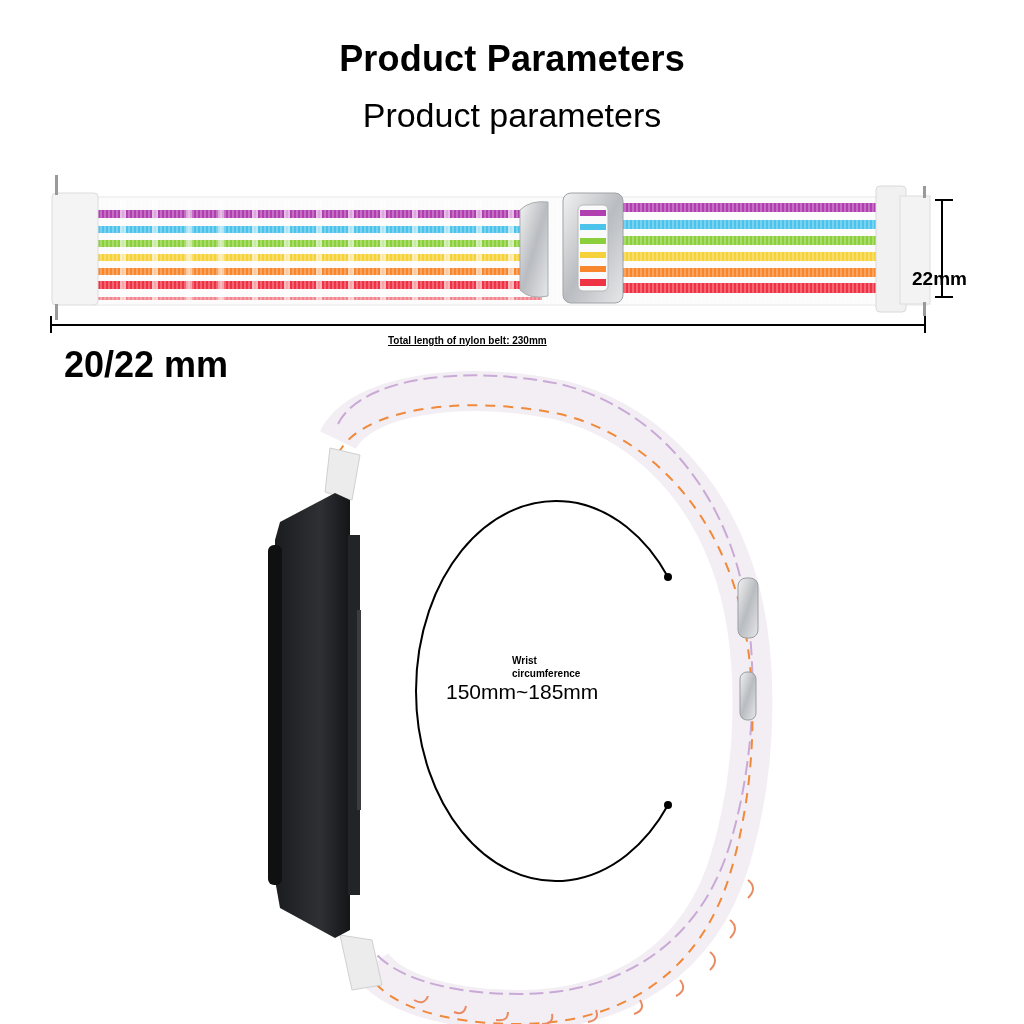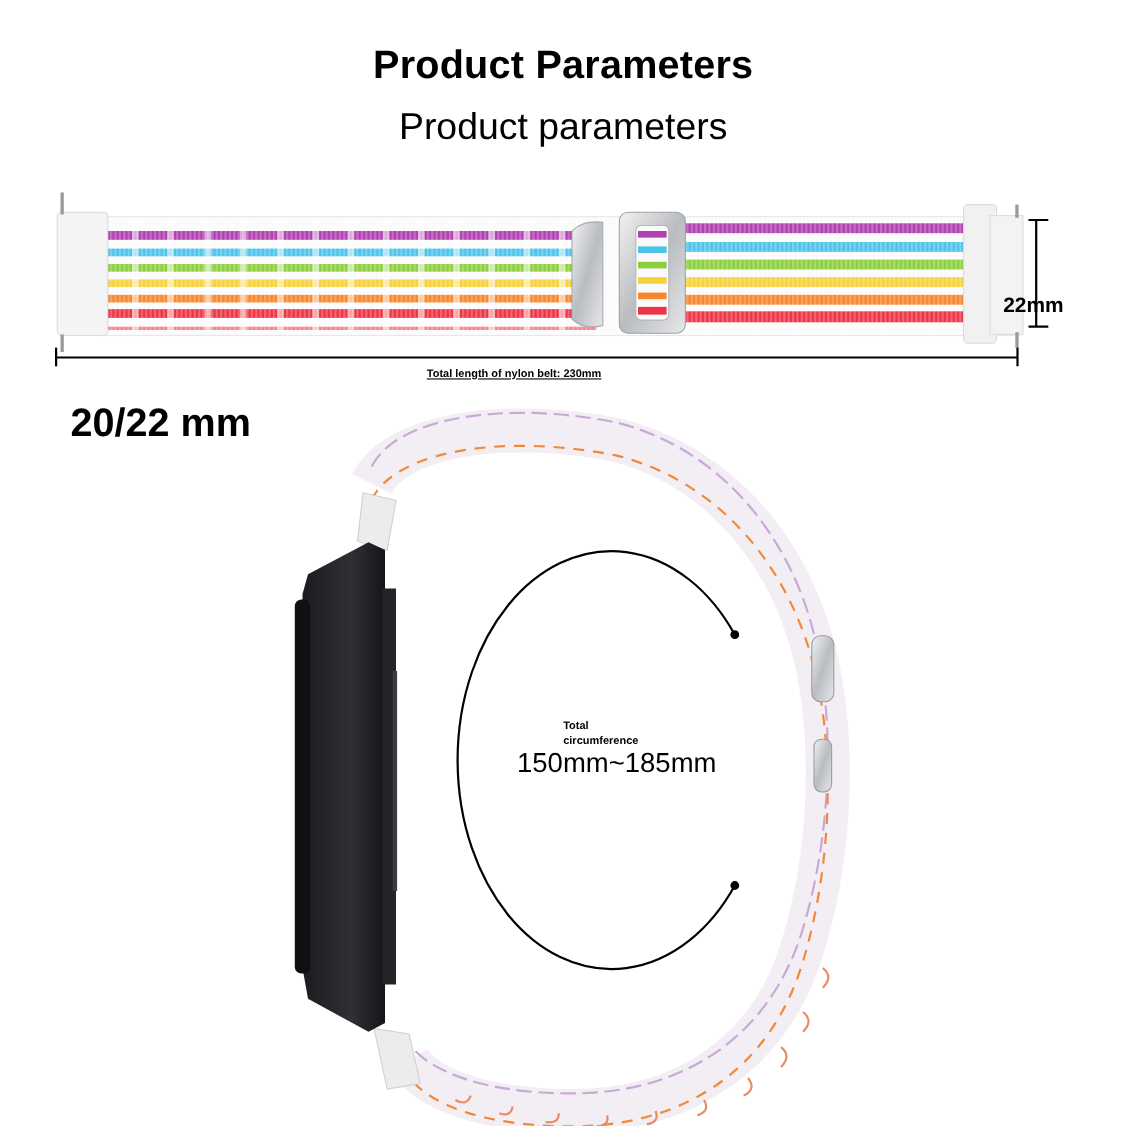--- a/index.html
+++ b/index.html
@@ -1,24 +1,24 @@
 <!DOCTYPE html>
 <html><head>
 <meta charset="utf-8">
 <style>
   html, body { margin: 0; padding: 0; background: #ffffff; }
   body { width: 1024px; height: 1024px; position: relative; overflow: hidden; font-family: "Liberation Sans", sans-serif; color: #000; }
   .abs { position: absolute; }
   .title { left: 0; width: 1024px; top: 38px; text-align: center; font-weight: bold; font-size: 36px; letter-spacing: 0.2px; }
   .subtitle { left: 0; width: 1024px; top: 96px; text-align: center; font-size: 34px; }
-  .width-label { left: 64px; top: 363px; font-weight: bold; font-size: 36px; }
+  .width-label { left: 64px; top: 344px; font-weight: bold; font-size: 36px; }
   .height-label { left: 912px; top: 237px; font-weight: bold; font-size: 19px; margin-top: 31px; }
   .length-label { left: 388px; top: 335px; font-weight: bold; font-size: 10px; text-decoration: underline; }
   .wrist-label { left: 512px; top: 654px; font-weight: bold; font-size: 10px; line-height: 13px; }
-  .wrist-range { left: 470px; top: 680px; font-size: 25px; }
+  .wrist-range { left: 446px; top: 680px; font-size: 21px; }
   svg { position: absolute; left: 0; top: 0; }
 </style>
 </head>
 <body>
 
 <div class="abs title">Product Parameters</div>
 <div class="abs subtitle">Product parameters</div>
 
 <svg width="1024" height="1024" viewBox="0 0 1024 1024">
   <defs>
@@ -150,16 +150,16 @@
     <path d="M668 577 A140 190 0 1 0 668 805" fill="none" stroke="#000" stroke-width="2"></path>
     <circle cx="668" cy="577" r="4" fill="#000"></circle>
     <circle cx="668" cy="805" r="4" fill="#000"></circle>
   </g>
 </svg>
 
 <div class="abs width-label">20/22 mm</div>
 <div class="abs height-label">22mm</div>
 <div class="abs length-label">Total length of nylon belt: 230mm</div>
 <div class="abs wrist-label">
-  <div>Total</div>
+  <div>Wrist</div>
   <div>circumference</div>
 </div>
 <div class="abs wrist-range">150mm~185mm</div>
 
 </body></html>

